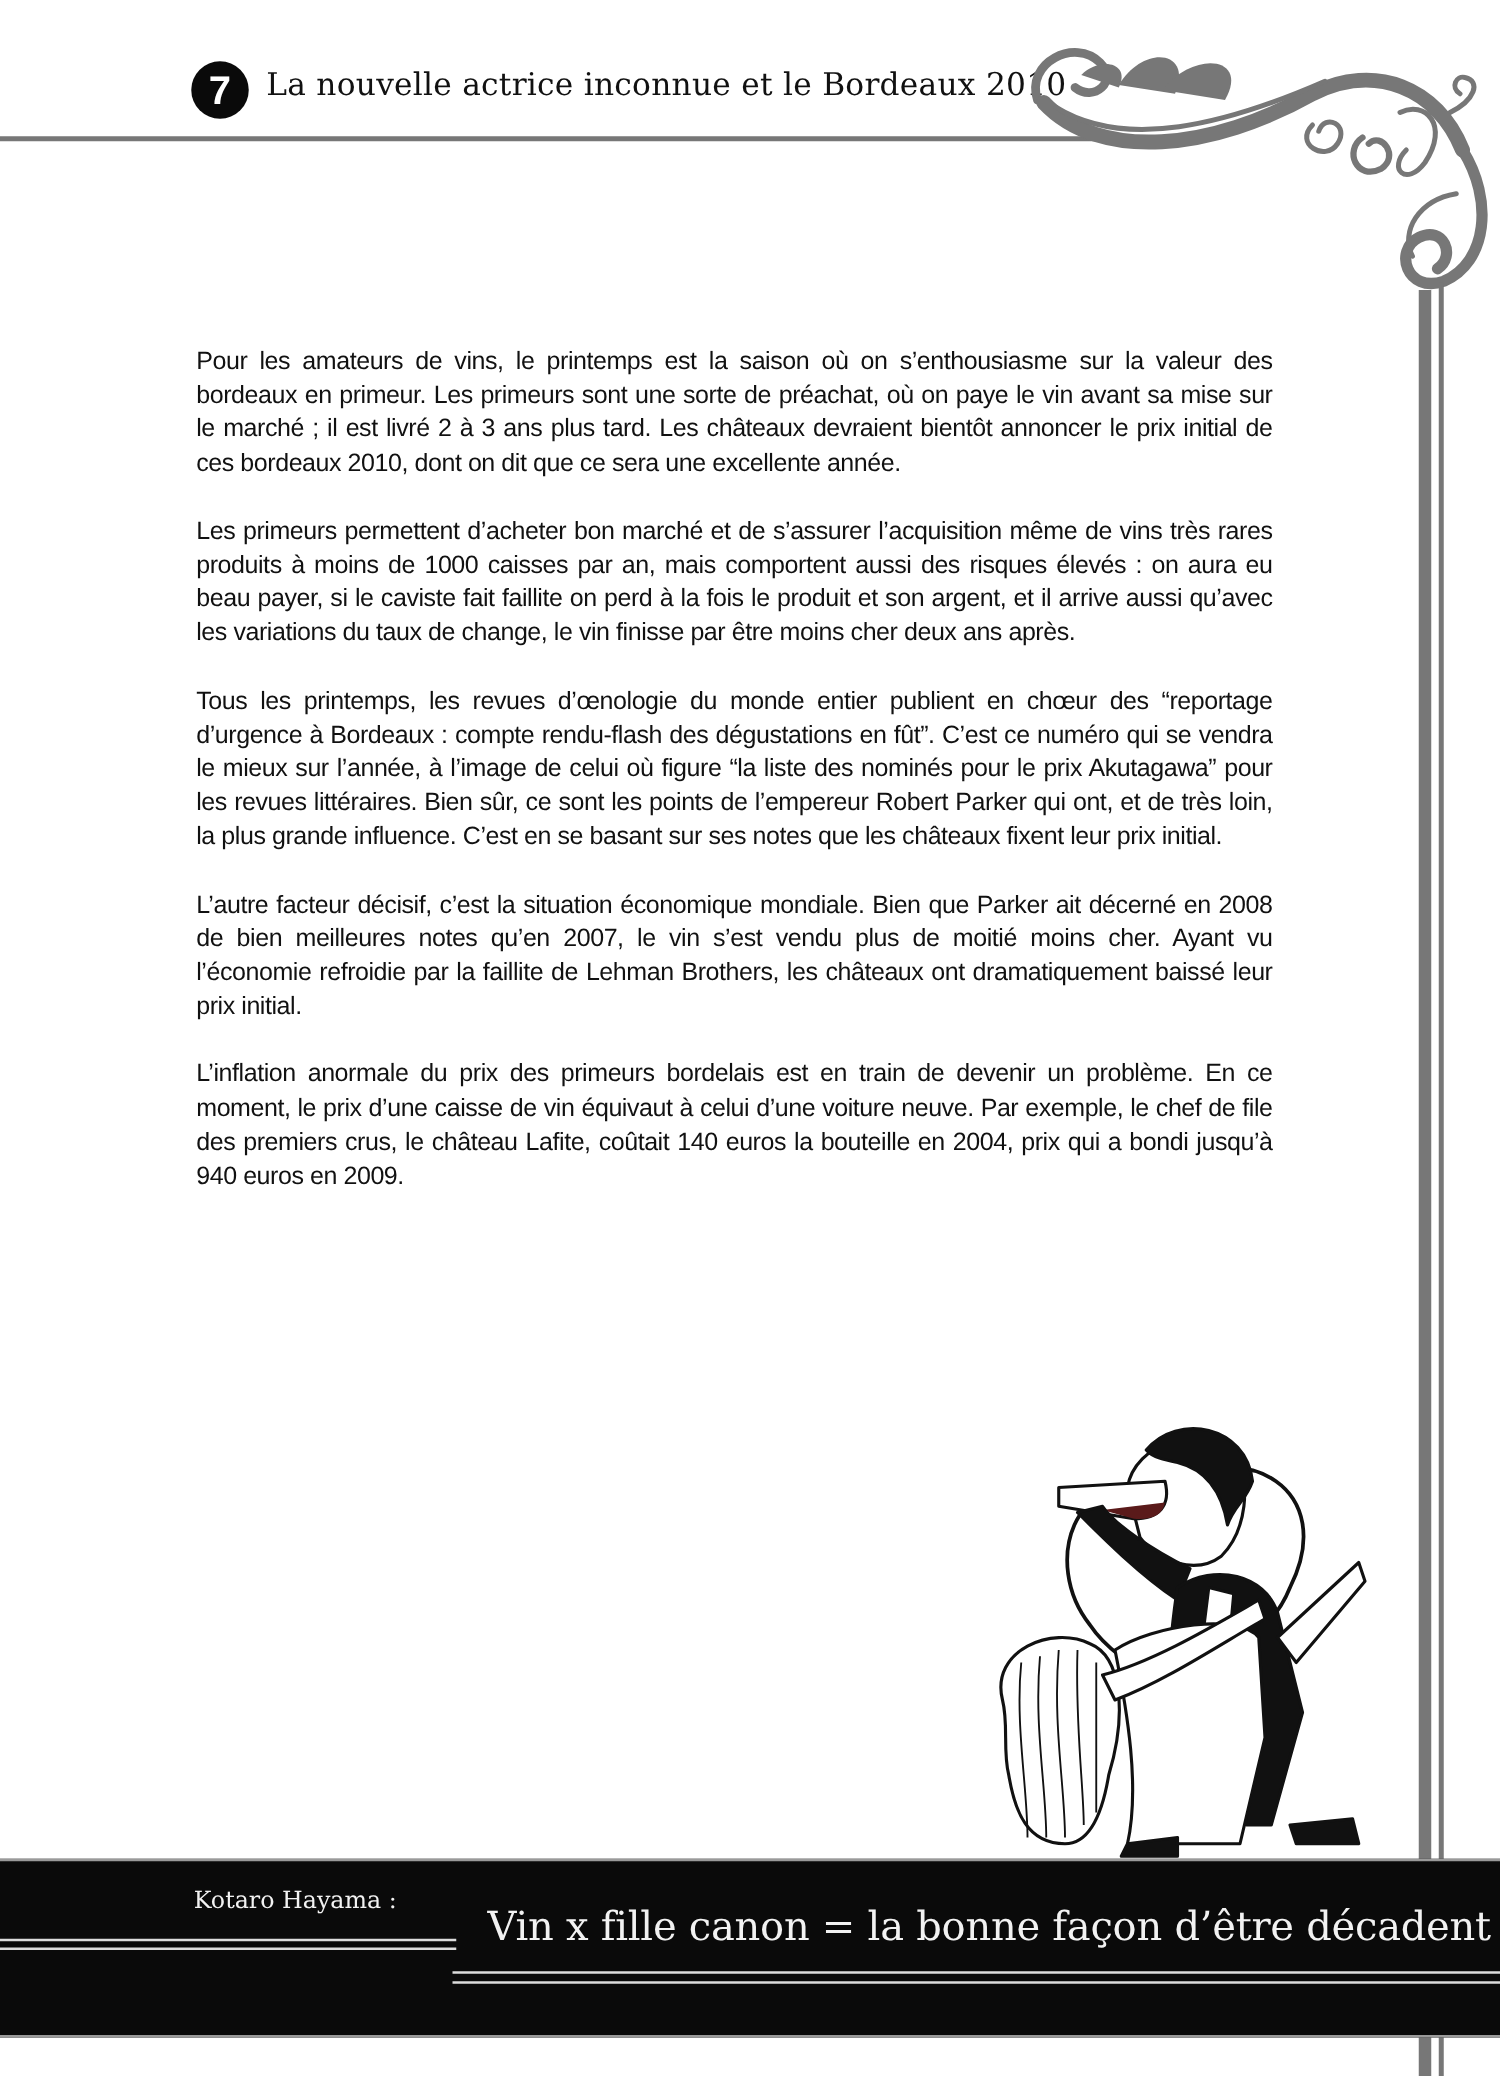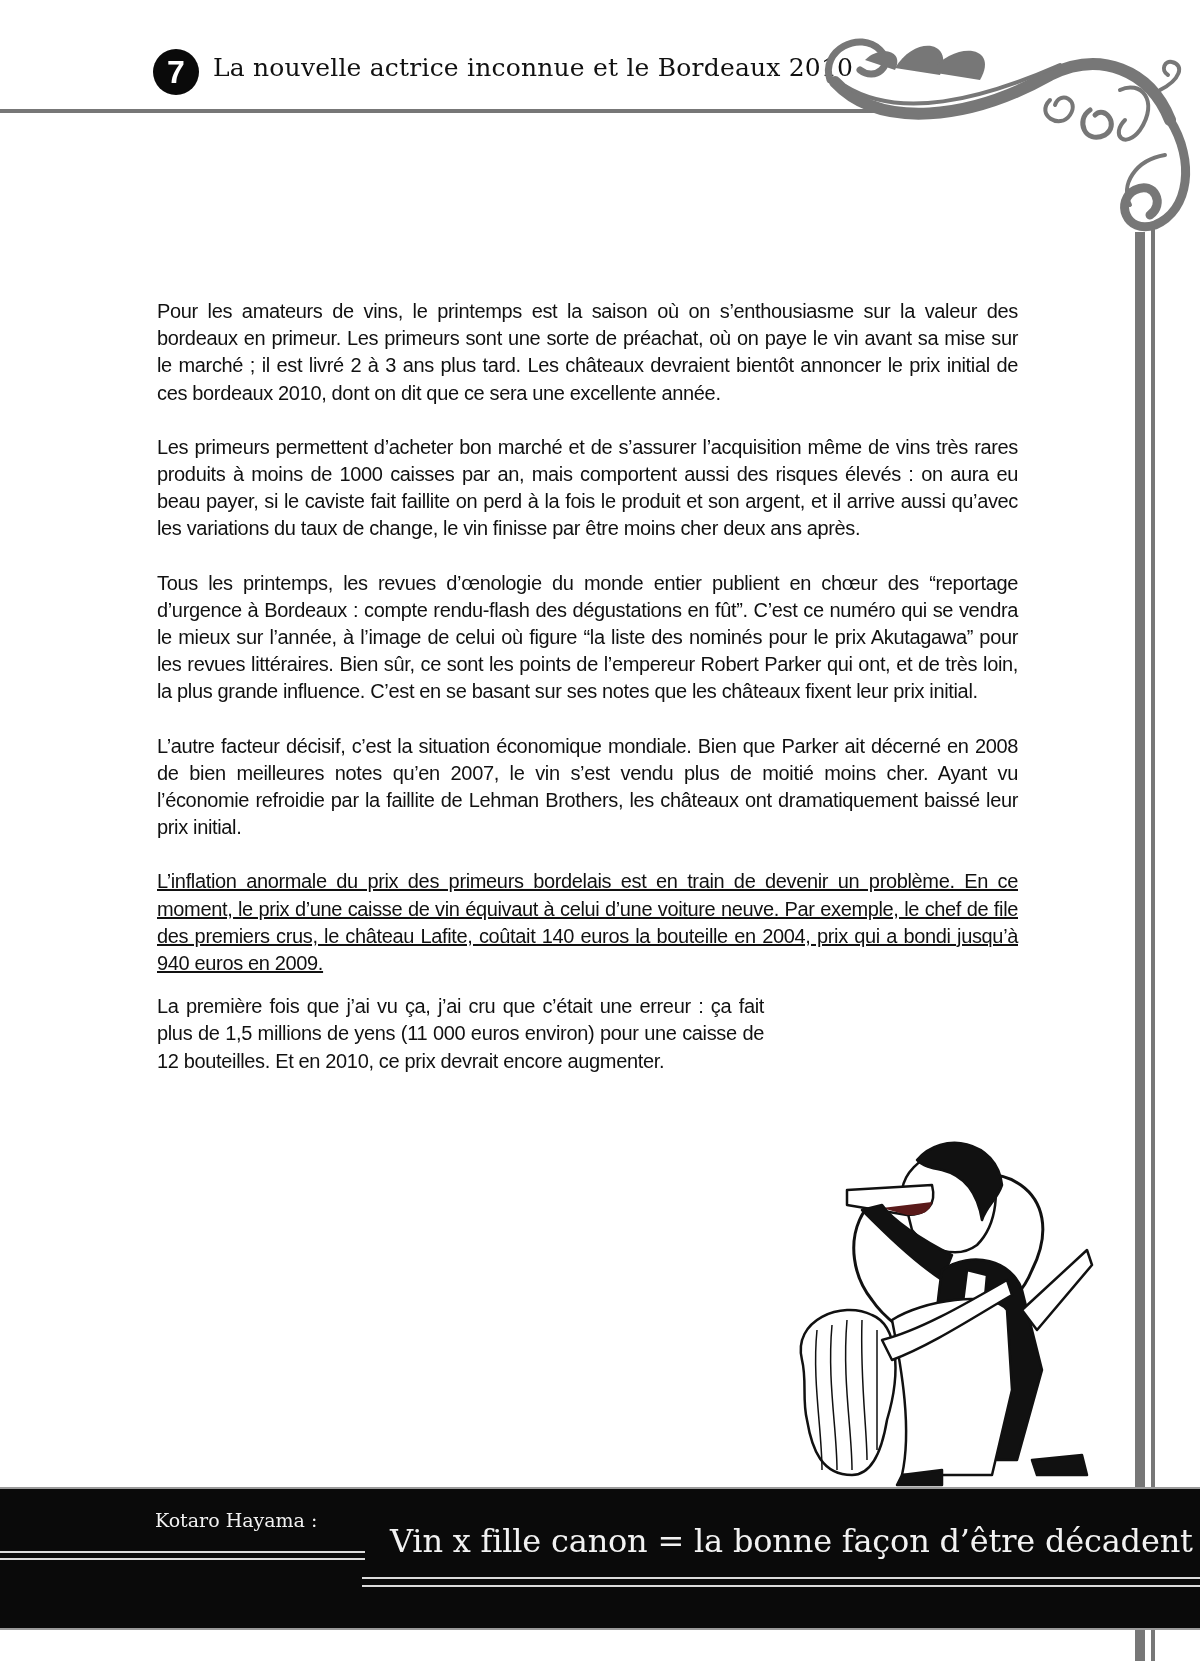--- a/index.html
+++ b/index.html
@@ -20,28 +20,28 @@
     color:#111; white-space:nowrap;
   }
   .header-rule {
     position:absolute; left:0; top:109px; width:880px; height:4px; background:#777;
   }
   .ornament { position:absolute; left:820px; top:20px; width:380px; height:240px; }
   .pillar-thick { position:absolute; left:1135px; top:232px; width:10px; height:1429px; background:#777; }
   .pillar-thin  { position:absolute; left:1151px; top:226px; width:4px;  height:1435px; background:#777; }
 
   .article {
-    position:absolute; left:157px; top:298px; width:861px;
+    position:absolute; left:157px; top:276px; width:861px;
     font-family:"Liberation Sans", sans-serif;
     font-size:20px; line-height:27.2px; font-stretch:condensed;
     letter-spacing:-0.35px; color:#111;
   }
   .article p { margin:0 0 27px 0; text-align:justify; hyphens:auto; }
   .article p.narrow { width:607px; }
-  .article p.tight { margin-bottom:16px;text-decoration:underline; }
+  .article p.tight { margin-bottom:0; }
 
   .illustration { position:absolute; left:792px; top:1130px; width:330px; height:360px; }
 
   .footer-band {
     position:absolute; left:0; top:1487px; width:1200px; height:139px; background:#0a0a0a;
     border-top:2px solid #9a9a9a; border-bottom:2px solid #9a9a9a;
   }
   .footer-author {
     position:absolute; left:155px; top:1509px; color:#f2f2f2;
     font-family:"DejaVu Serif", serif; font-size:19px; white-space:nowrap;text-align:center;
@@ -79,21 +79,20 @@
 </svg>
 <div class="pillar-thick"></div>
 <div class="pillar-thin"></div>
 
 <div class="article">
   <p>Pour les amateurs de vins, le printemps est la saison où on s’enthousiasme sur la valeur des bordeaux en primeur. Les primeurs sont une sorte de préachat, où on paye le vin avant sa mise sur le marché ; il est livré 2 à 3 ans plus tard. Les châteaux devraient bientôt annoncer le prix initial de ces bordeaux 2010, dont on dit que ce sera une excellente année.</p>
   <p>Les primeurs permettent d’acheter bon marché et de s’assurer l’acquisition même de vins très rares produits à moins de 1000 caisses par an, mais comportent aussi des risques élevés : on aura eu beau payer, si le caviste fait faillite on perd à la fois le produit et son argent, et il arrive aussi qu’avec les variations du taux de change, le vin finisse par être moins cher deux ans après.</p>
   <p>Tous les printemps, les revues d’œnologie du monde entier publient en chœur des “reportage d’urgence à Bordeaux : compte rendu-flash des dégustations en fût”. C’est ce numéro qui se vendra le mieux sur l’année, à l’image de celui où figure “la liste des nominés pour le prix Akutagawa” pour les revues littéraires. Bien sûr, ce sont les points de l’empereur Robert Parker qui ont, et de très loin, la plus grande influence. C’est en se basant sur ses notes que les châteaux fixent leur prix initial.</p>
   <p>L’autre facteur décisif, c’est la situation économique mondiale. Bien que Parker ait décerné en 2008 de bien meilleures notes qu’en 2007, le vin s’est vendu plus de moitié moins cher. Ayant vu l’économie refroidie par la faillite de Lehman Brothers, les châteaux ont dramatiquement baissé leur prix initial.</p>
   <p class="tight">L’inflation anormale du prix des primeurs bordelais est en train de devenir un problème. En ce moment, le prix d’une caisse de vin équivaut à celui d’une voiture neuve. Par exemple, le chef de file des premiers crus, le château Lafite, coûtait 140 euros la bouteille en 2004, prix qui a bondi jusqu’à 940 euros en 2009.</p>
-  <p class="narrow">La première fois que j’ai vu ça, j’ai cru que c’était une erreur : ça fait plus de 1,5 millions de yens (11 000 euros environ) pour une caisse de 12 bouteilles. Et en 2010, ce prix devrait encore augmenter.</p>
 </div>
 
 <svg class="illustration" viewBox="0 0 330 360" stroke="#111" stroke-width="2.5" fill="none" stroke-linejoin="round">
 
   <path d="M130 70 C 70 40, 40 120, 80 170 C 100 200, 140 215, 170 240 M150 60 C 200 20, 280 60, 240 140 C 230 165, 215 175, 200 185" stroke-width="3"></path>
 
   <path d="M110 60 C 115 25, 170 5, 195 35 C 210 55, 205 95, 185 115 C 165 130, 135 120, 120 100 Z" fill="#fff"></path>
   <path d="M125 30 C 150 0, 205 10, 210 55 C 205 70, 195 75, 190 90 C 185 60, 170 45, 150 40 C 140 38, 130 36, 125 30 Z" fill="#111"></path>
 
   <path d="M55 60 L 140 55 C 145 75, 135 85, 115 85 L 55 75 Z" fill="#fff"></path>

